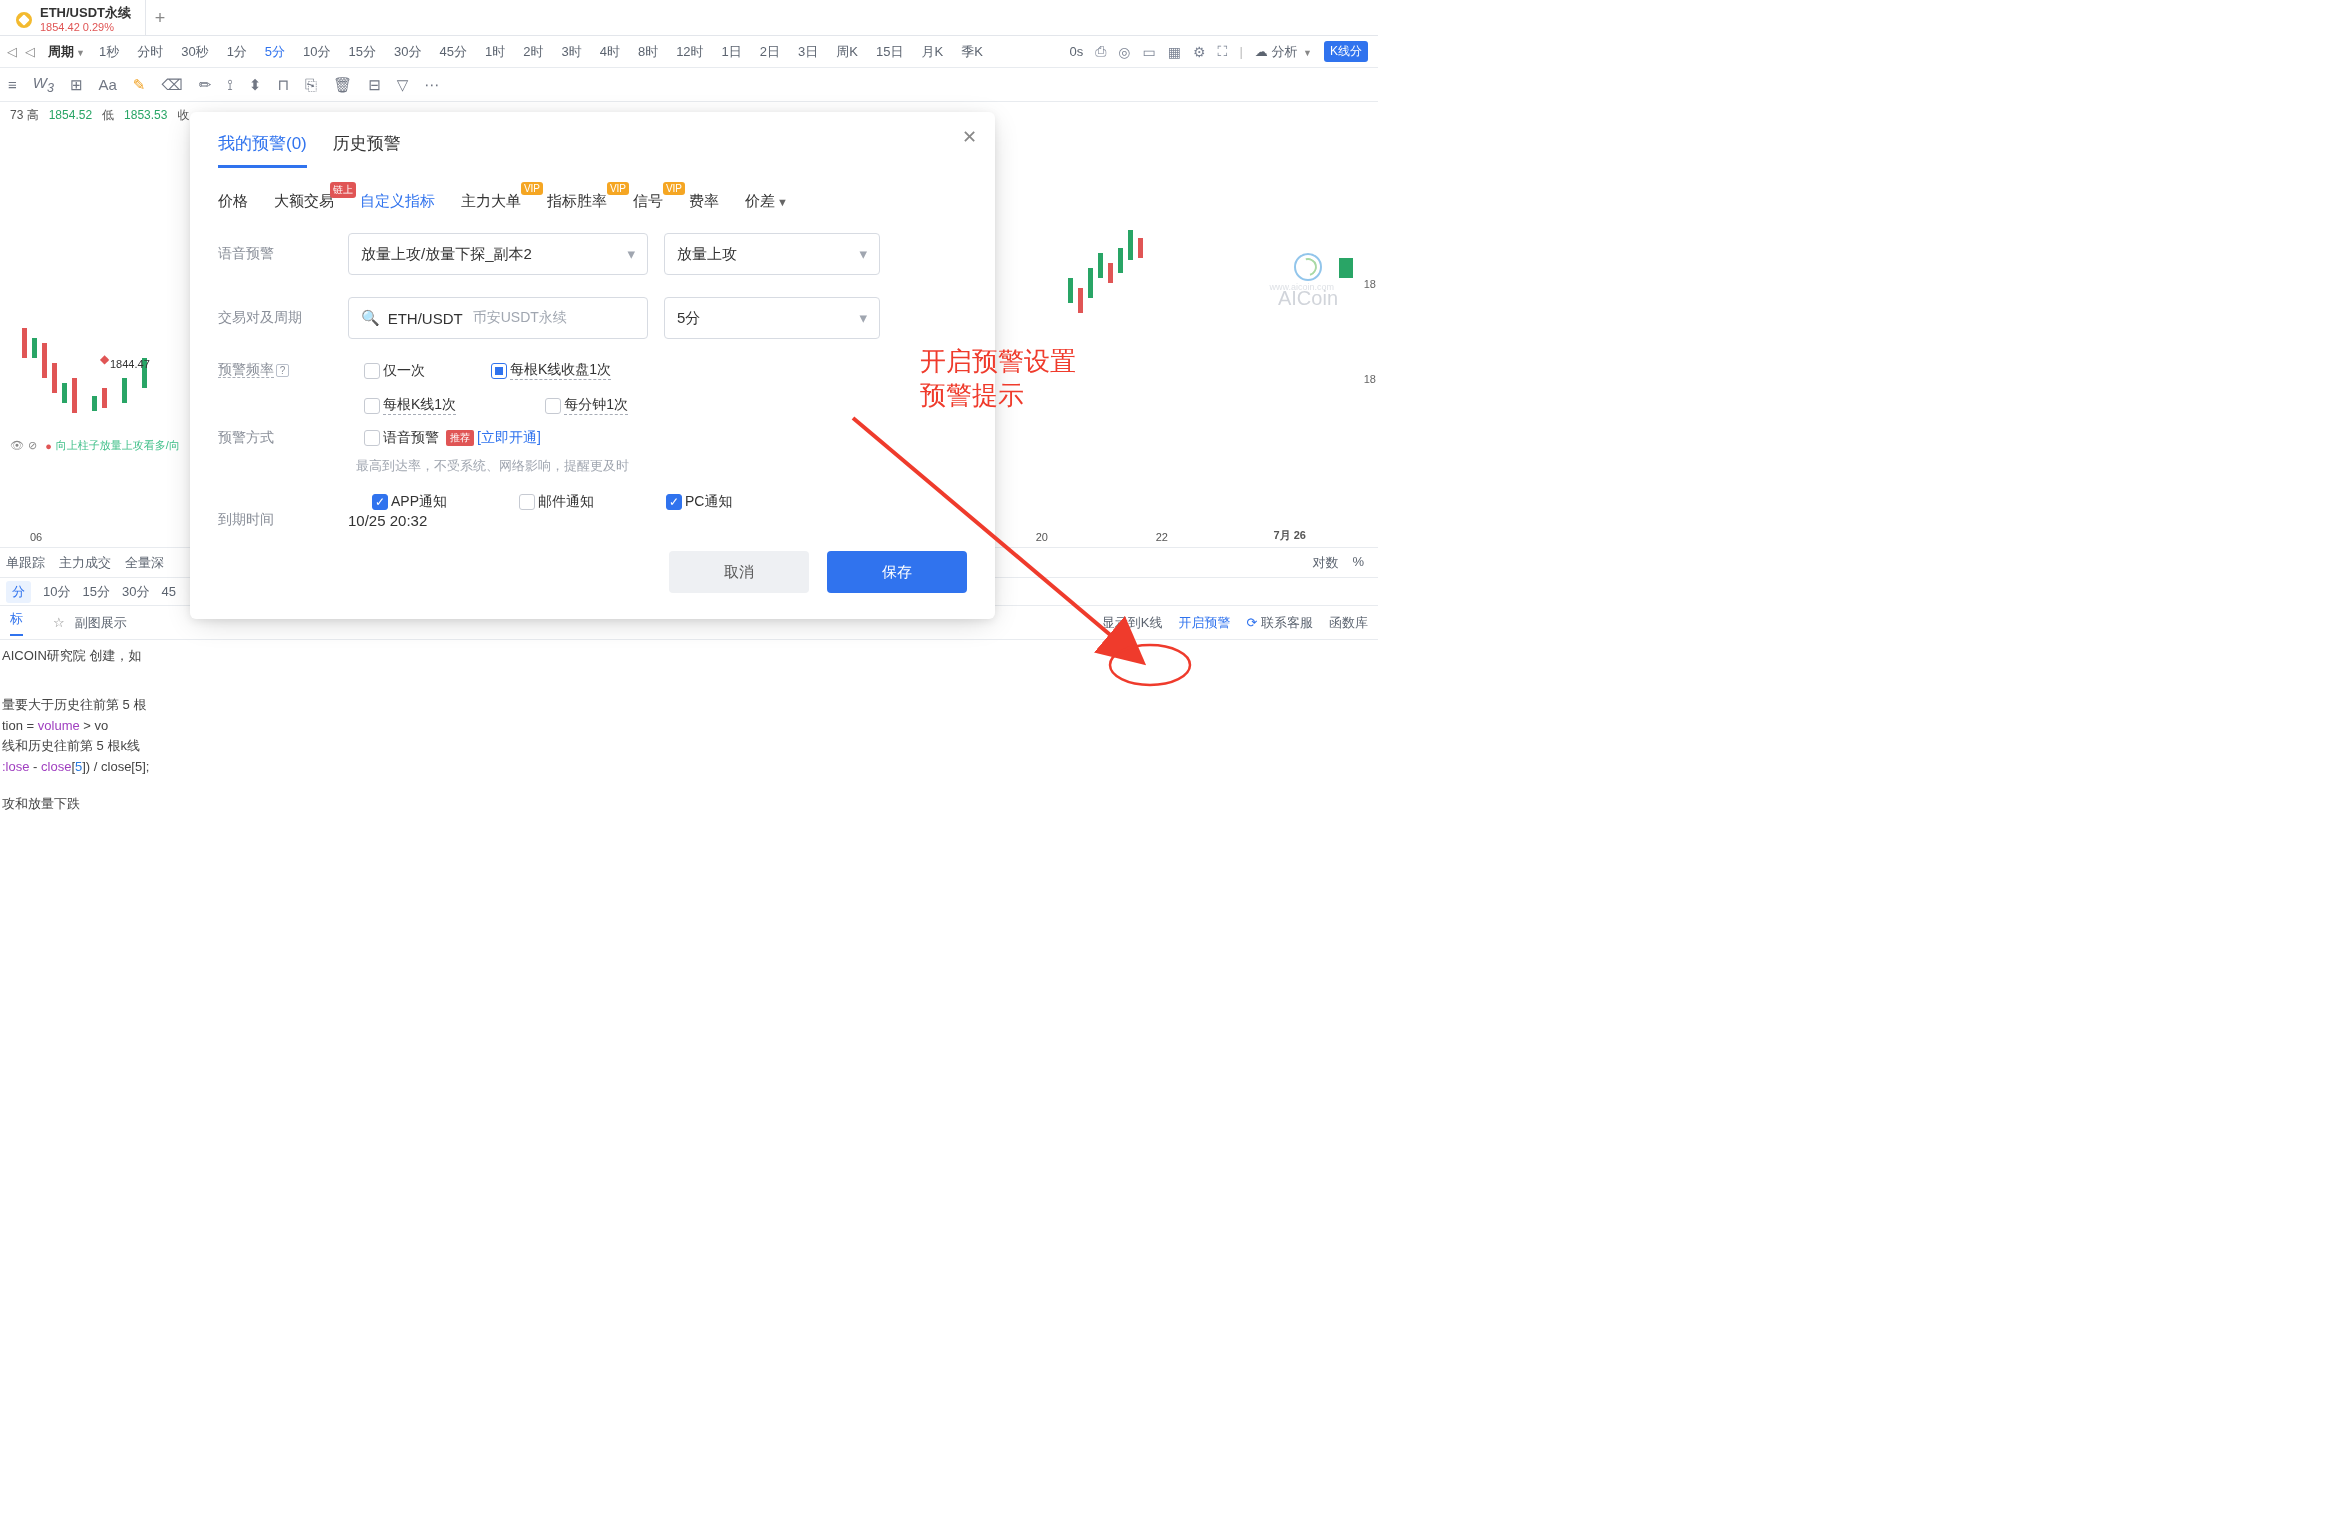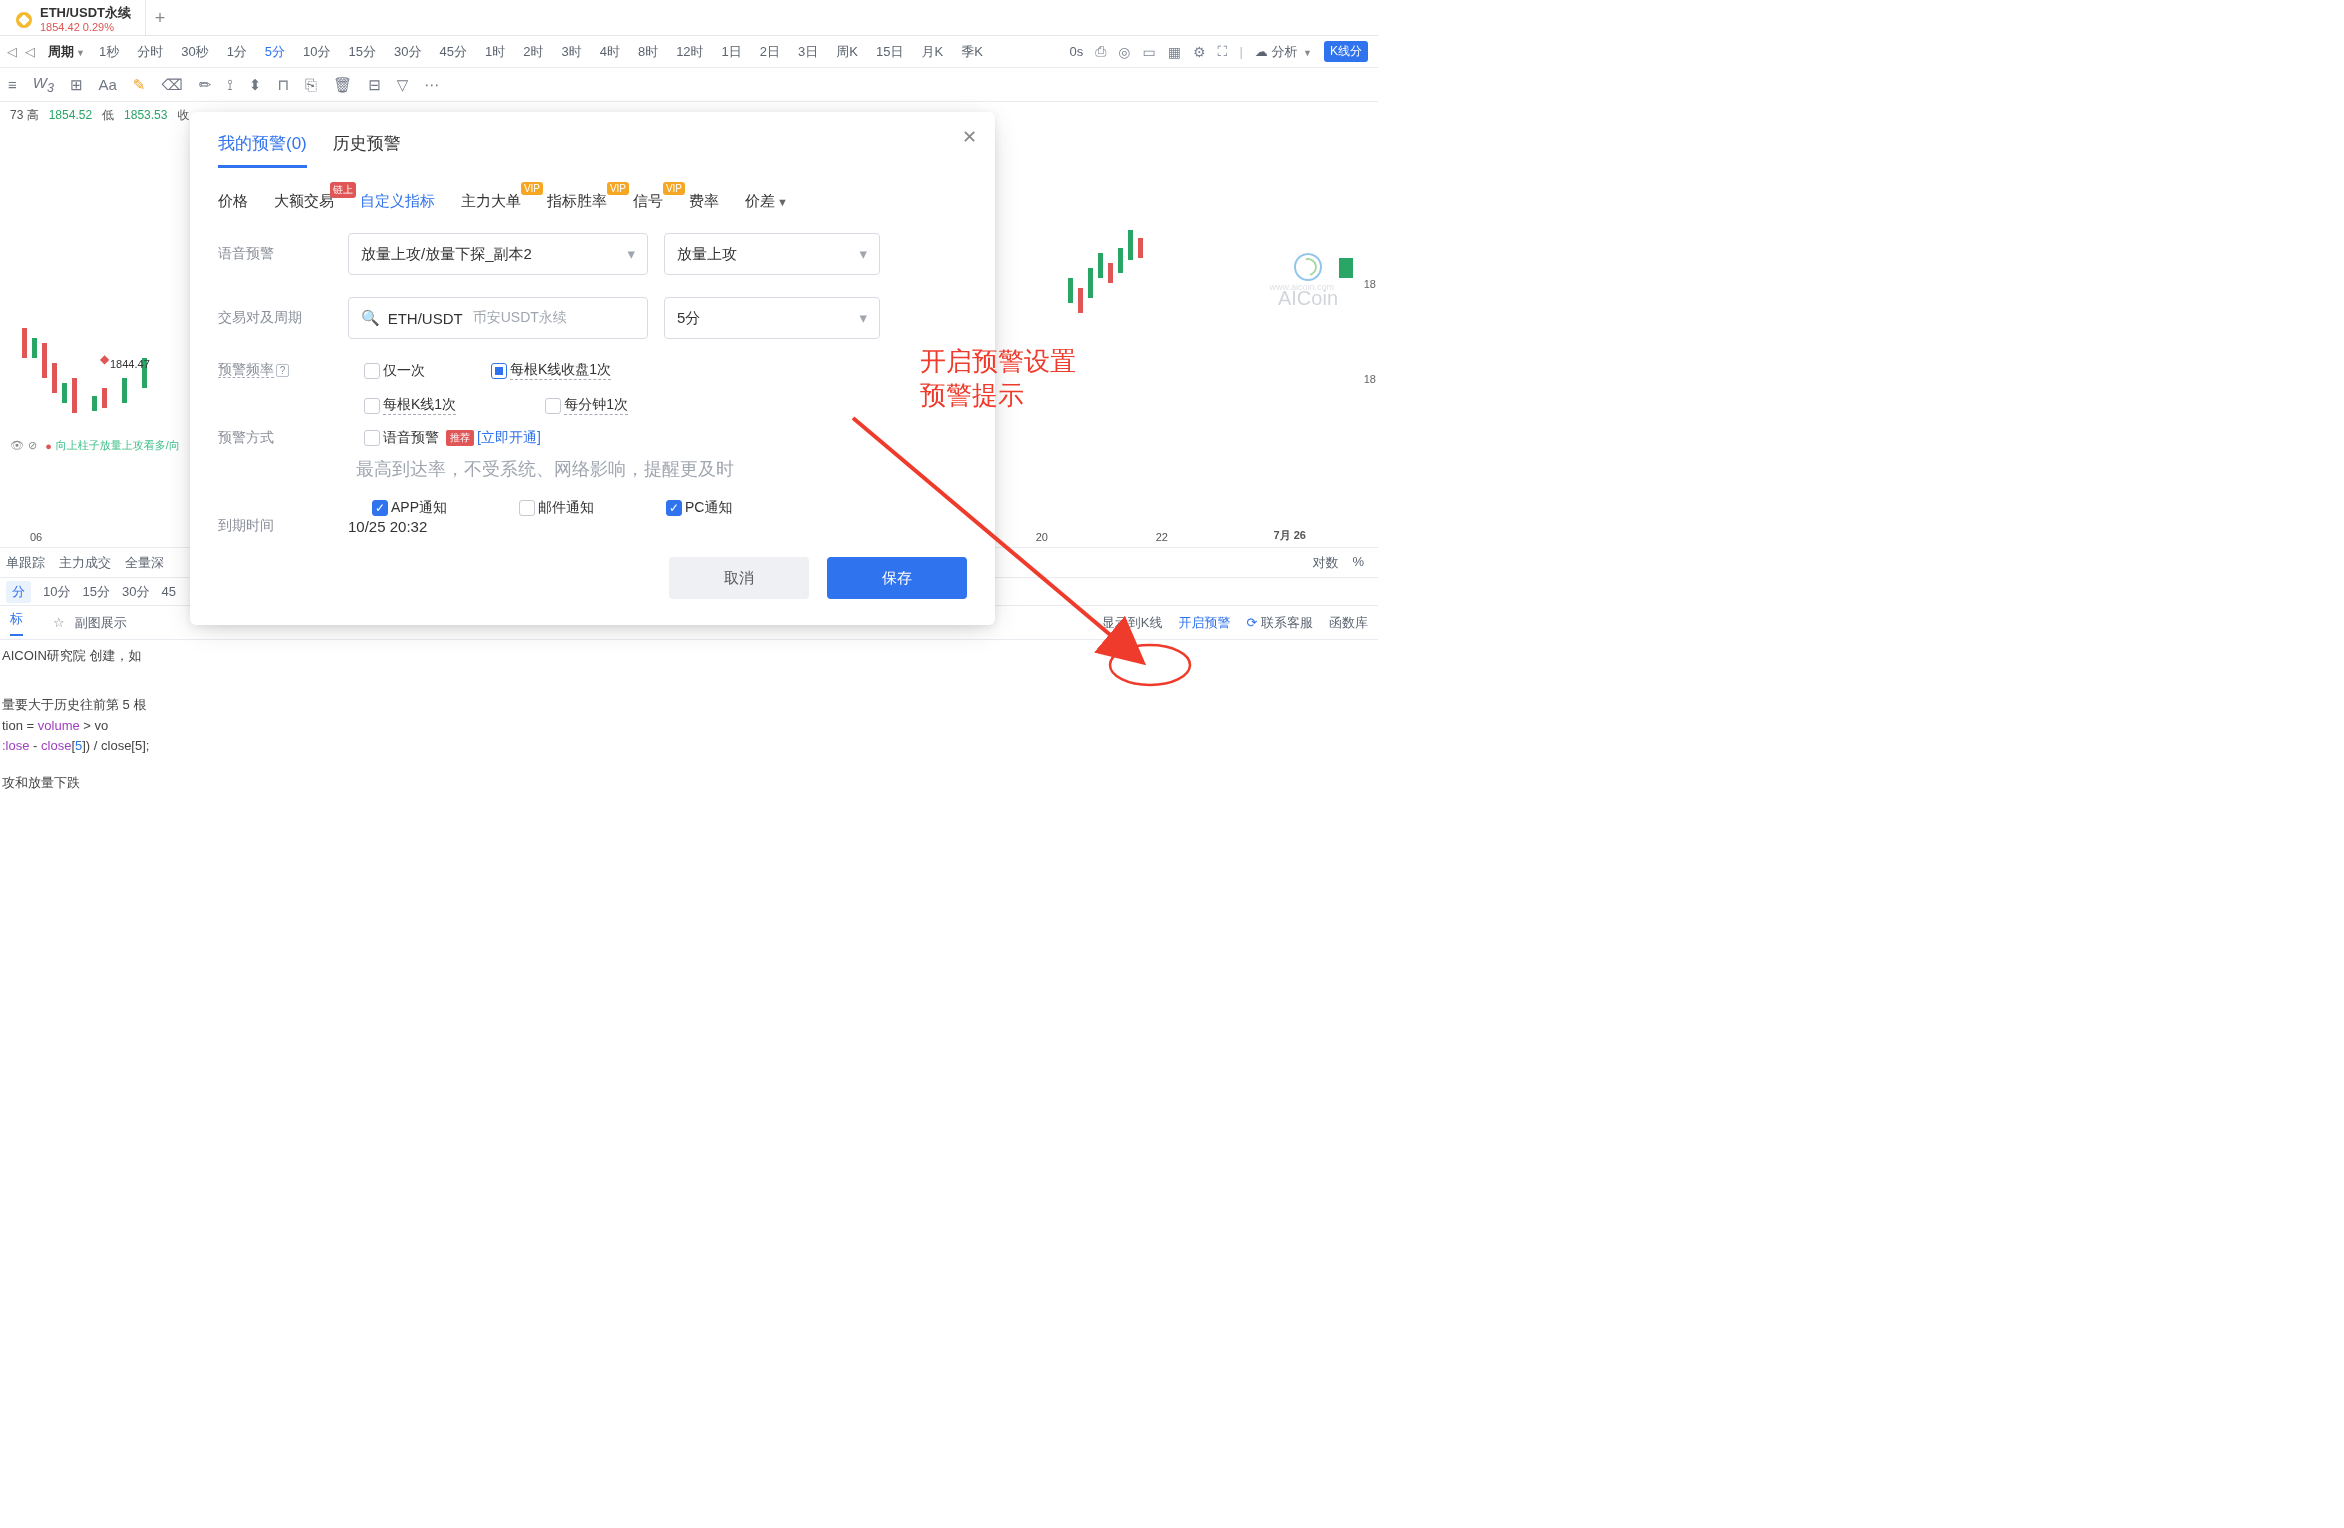--- a/index.html
+++ b/index.html
@@ -87,21 +87,21 @@
   .muted-suffix{color:#a0a6b0;margin-left:10px;font-size:14px;}
 
   .checks{display:flex;flex-wrap:wrap;gap:10px 50px;}
   .chk{display:flex;align-items:center;gap:3px;font-size:14px;cursor:pointer;padding-left:16px;}
   .box{width:16px;height:16px;border:1px solid #c6cad2;border-radius:3px;display:flex;align-items:center;justify-content:center;}
   .box.square-dot::after{content:"";width:8px;height:8px;background:#3073ee;}
   .box.checked{background:#3073ee;border-color:#3073ee;color:#fff;font-size:12px;}
   .box.checked::after{content:"✓";}
   .recommend-badge{background:#e05555;color:#fff;font-size:10px;padding:1px 4px;border-radius:2px;margin-left:4px;}
   .link-blue{color:#3073ee;cursor:pointer;}
-  .voice-sub{color:#a0a6b0;font-size:18px;margin:10px 0 0 138px;}
+  .voice-sub{color:#a0a6b0;font-size:13px;margin:10px 0 0 138px;}
   .secondary-checks{margin:18px 0 0 138px;display:flex;gap:56px;}
 
   .remark-input{width:290px;height:42px;border:1px solid #d7dbe2;border-radius:4px;padding:0 10px;display:flex;align-items:center;}
   .remark-input input{border:none;outline:none;flex:1;font-size:14px;}
   .remark-count{color:#a0a6b0;font-size:13px;}
 
   .dotted{border-bottom:1px dashed #a7acb6;}
 
   .modal-footer{display:flex;justify-content:flex-end;gap:18px;margin-top:22px;}
   .btn{height:42px;width:140px;border-radius:4px;display:flex;align-items:center;justify-content:center;font-size:15px;cursor:pointer;}
@@ -284,20 +284,21 @@
     <span class="link">开启预警</span>
     <span><span class="link" style="color:#3073ee">⟳</span> <span>联系客服</span></span>
     <span>函数库</span>
   </div>
 </div>
 
 <div class="code-area">
   <div><span>AICOIN研究院 创建，如</span></div>
   <div style="margin-top:28px"><span>量要大于历史往前第 5 根</span></div>
   <div><span>tion = </span><span class="code-purple">volume</span><span> &gt; vo</span></div>
+  <div><span>线和历史往前第 5 根k线</span></div>
   <div><span class="code-purple">:lose</span><span> - </span><span class="code-purple">close</span><span>[</span><span class="code-blue">5</span><span>]) / close[5];</span></div>
   <div style="margin-top:16px"><span>攻和放量下跌</span></div>
 </div>
 
 <div class="modal">
   <span class="modal-close">✕</span>
   <div class="modal-tabs">
     <span class="mt active">我的预警(0)</span>
     <span class="mt">历史预警</span>
   </div>

